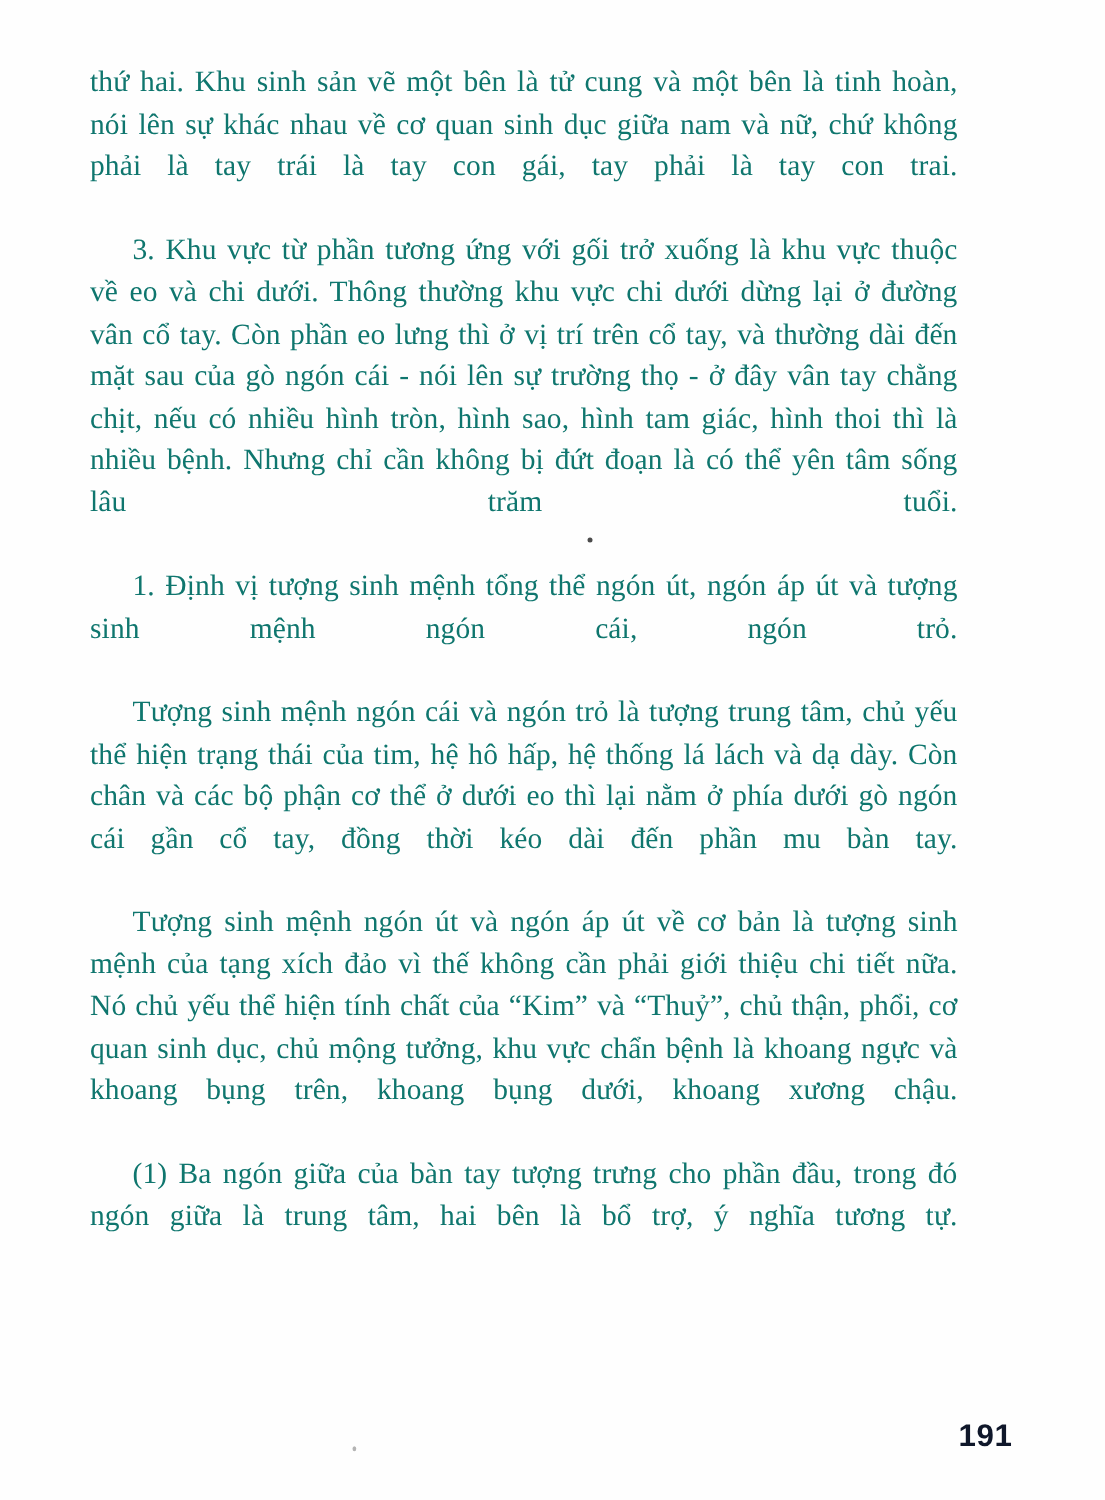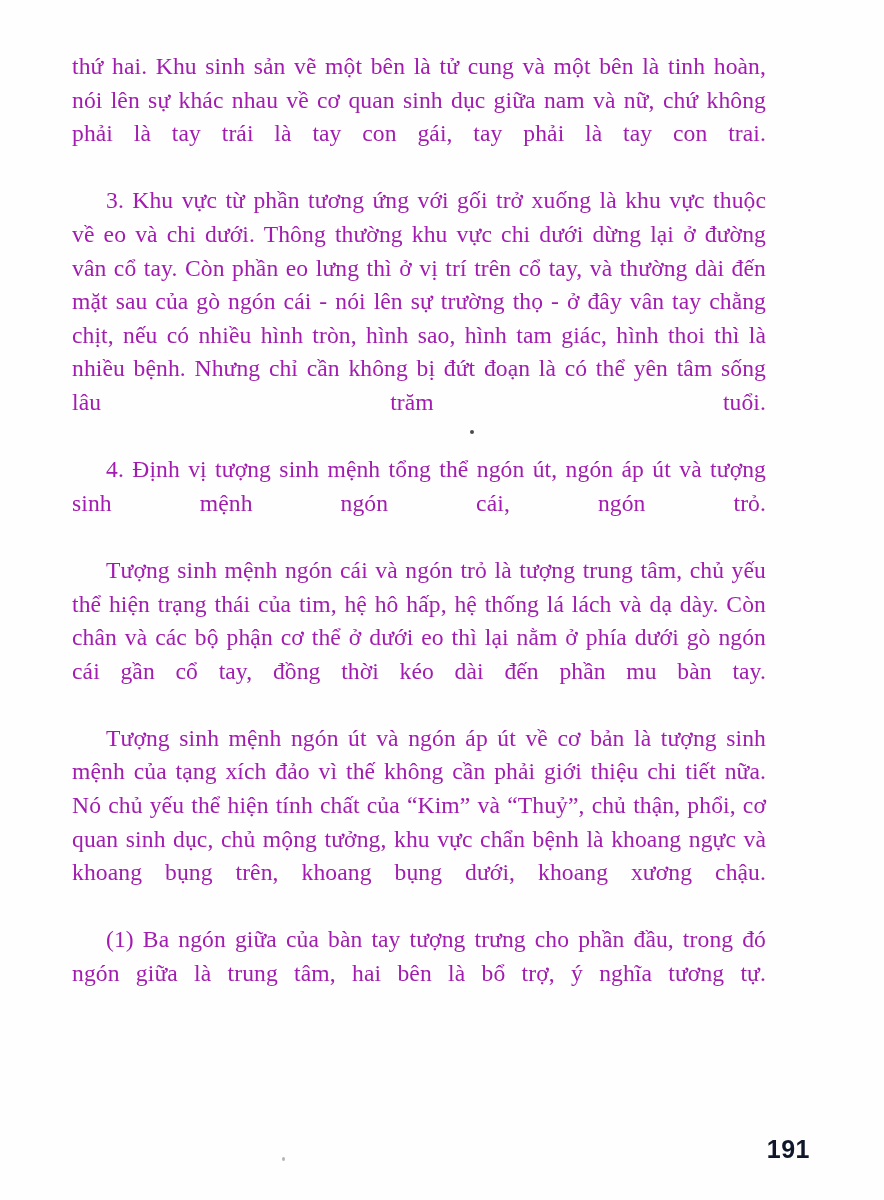--- a/index.html
+++ b/index.html
@@ -23,21 +23,21 @@
     left: 72px;
     top: 50px;
     width: 694px;
   }
   p.para {
     margin: 0 0 0 0;
     font-size: 23.6px;
     line-height: 33.6px;
     text-align: justify;
     text-justify: inter-word;
-    color: #a21caf;
+    color: #0f766e;
     letter-spacing: 0.1px;
     word-spacing: 0.4px;
     font-weight: 500;
     text-rendering: optimizeLegibility;
   }
   p.para.indent {
     text-indent: 34px;
   }
   p.para + p.para {
     margin-top: 0px;
@@ -67,21 +67,21 @@
   .speck-2 { left: 282px; top: 1157px; width: 3px; height: 4px; opacity: .35; }
 </style>
 </head>
 <body>
 
 <div id="page">
 
   <div id="text-column">
     <p class="para">thứ hai. Khu sinh sản vẽ một bên là tử cung và một bên là tinh hoàn, nói lên sự khác nhau về cơ quan sinh dục giữa nam và nữ, chứ không phải là tay trái là tay con gái, tay phải là tay con trai.</p>
     <p class="para indent">3. Khu vực từ phần tương ứng với gối trở xuống là khu vực thuộc về eo và chi dưới. Thông thường khu vực chi dưới dừng lại ở đường vân cổ tay. Còn phần eo lưng thì ở vị trí trên cổ tay, và thường dài đến mặt sau của gò ngón cái - nói lên sự trường thọ - ở đây vân tay chằng chịt, nếu có nhiều hình tròn, hình sao, hình tam giác, hình thoi thì là nhiều bệnh. Nhưng chỉ cần không bị đứt đoạn là có thể yên tâm sống lâu trăm tuổi.</p>
-    <p class="para indent">4. Định vị tượng sinh mệnh tổng thể ngón út, ngón áp út và tượng sinh mệnh ngón cái, ngón trỏ.</p>
+    <p class="para indent">1. Định vị tượng sinh mệnh tổng thể ngón út, ngón áp út và tượng sinh mệnh ngón cái, ngón trỏ.</p>
     <p class="para indent">Tượng sinh mệnh ngón cái và ngón trỏ là tượng trung tâm, chủ yếu thể hiện trạng thái của tim, hệ hô hấp, hệ thống lá lách và dạ dày. Còn chân và các bộ phận cơ thể ở dưới eo thì lại nằm ở phía dưới gò ngón cái gần cổ tay, đồng thời kéo dài đến phần mu bàn tay.</p>
     <p class="para indent">Tượng sinh mệnh ngón út và ngón áp út về cơ bản là tượng sinh mệnh của tạng xích đảo vì thế không cần phải giới thiệu chi tiết nữa. Nó chủ yếu thể hiện tính chất của “Kim” và “Thuỷ”, chủ thận, phổi, cơ quan sinh dục, chủ mộng tưởng, khu vực chẩn bệnh là khoang ngực và khoang bụng trên, khoang bụng dưới, khoang xương chậu.</p>
     <p class="para indent">(1) Ba ngón giữa của bàn tay tượng trưng cho phần đầu, trong đó ngón giữa là trung tâm, hai bên là bổ trợ, ý nghĩa tương tự.</p>
 
   </div>
 
   <div class="speck speck-1"></div>
   <div class="speck speck-2"></div>
 
   <div id="page-number">191</div>

